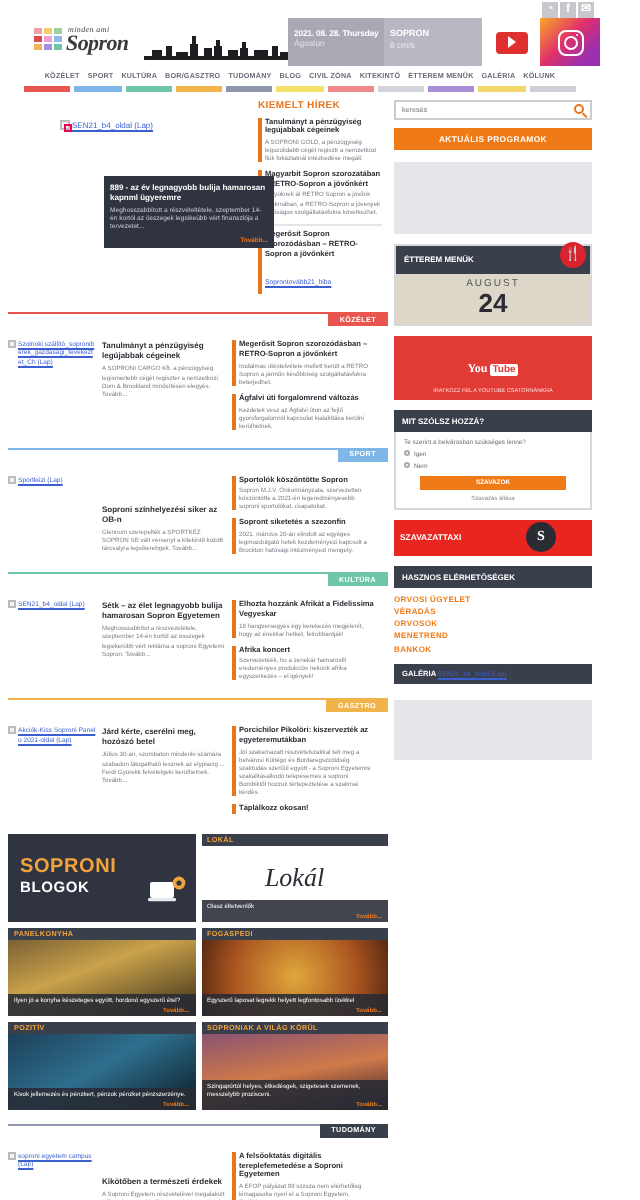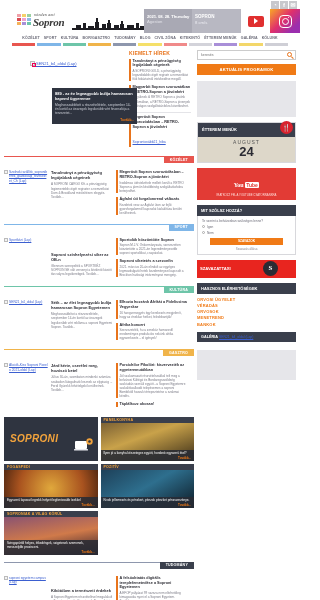--- a/index.html
+++ b/index.html
@@ -131,21 +131,21 @@
 
   
   .blogs { margin-top: 6px; display: grid; grid-template-columns: 1fr 1fr; gap: 3px; }
   .blogcard { height: 44px; position: relative; overflow: hidden; background: #3a3f4c; }
   .bl-title { position: absolute; top: 2px; left: 3px; color: #f2a33c; font-size: 3.6px; font-weight: bold; letter-spacing: .2px; z-index:3;}
   .bl-cap { position: absolute; left: 0; right: 0; bottom: 0; background: rgba(40,43,52,.88); color: #fff;
      font-size: 3.1px; padding: 2px 3px 5px; line-height: 1.25; z-index:3;}
   .bl-more { position: absolute; right: 3px; bottom: 1px; color: #f07a16; font-size: 3px; font-weight: bold; z-index:4;}
   .bl-photo { position: absolute; inset: 0; }
   .blog-hero { background: #2f3440; display:flex; flex-direction:column; justify-content:center; padding-left: 6px; }
-  .blog-hero .s1 { color: #f2a33c; font-size: 10px; font-weight: bold; letter-spacing: .3px; line-height:1;font-style:italic;}
+  .blog-hero .s1 { color: #f2a33c; font-size: 10px; font-weight: bold; letter-spacing: .3px; line-height:1;}
   .blog-hero .s2 { color: #fff; font-size: 7.5px; font-weight: bold; letter-spacing: .3px; line-height:1.3;}
   .hero-ico { position:absolute; right: 4px; bottom: 8px; width: 20px; height: 15px; }
   .lokal-script { position:absolute; inset:0; background:#fff; display:flex; align-items:center; justify-content:center;
      font-family:"Liberation Serif",serif; font-style:italic; font-size: 13px; color:#2b2b33; }
 </style>
 </head>
 <body>
 
 <div class="page">
 
@@ -387,28 +387,35 @@
                   <h5>Táplálkozz okosan!</h5>
                 </div>
             </div>
           </div>
         </div>
       </div>
 
       <div class="blogs">
         <div class="blogcard blog-hero">
           <div class="s1">SOPRONI</div>
+          <div class="s2">BLOGOK</div>
           <svg class="hero-ico" viewBox="0 0 20 15">
             <rect x="1" y="3" width="12" height="8" rx="1" fill="#fff"></rect>
             <rect x="0" y="11" width="14" height="1.6" rx=".6" fill="#e8e8ee"></rect>
             <circle cx="15.5" cy="3.5" r="3.2" fill="#f2a33c"></circle>
             <circle cx="15.5" cy="3.5" r="1.3" fill="#2f3440"></circle>
           </svg>
         </div>
 
+        <div class="blogcard">
+          <div class="bl-photo lokal-script">Lokál</div>
+          <div class="bl-title" style="background:#3a3f4c;padding:1px 3px;left:0;top:0;right:0">LOKÁL</div>
+          <div class="bl-cap">Olasz éltetvenlők</div>
+          <span class="bl-more">Tovább...</span>
+        </div>
 
         <div class="blogcard">
           <div class="bl-photo" style="background:linear-gradient(160deg,#6b5330,#c9a24a 45%,#3a2d18)"></div>
           <div class="bl-title" style="background:#3a3f4c;padding:1px 3px;left:0;top:0;right:0">PANELKONYHA</div>
           <div class="bl-cap">Ilyen jó a konyha készeteges együtt, hordonó egyszerű étel?</div>
           <span class="bl-more">Tovább...</span>
         </div>
 
         <div class="blogcard">
           <div class="bl-photo" style="background:radial-gradient(circle at 50% 55%,#e0a83c,#a9531f 60%,#4a2410)"></div>

